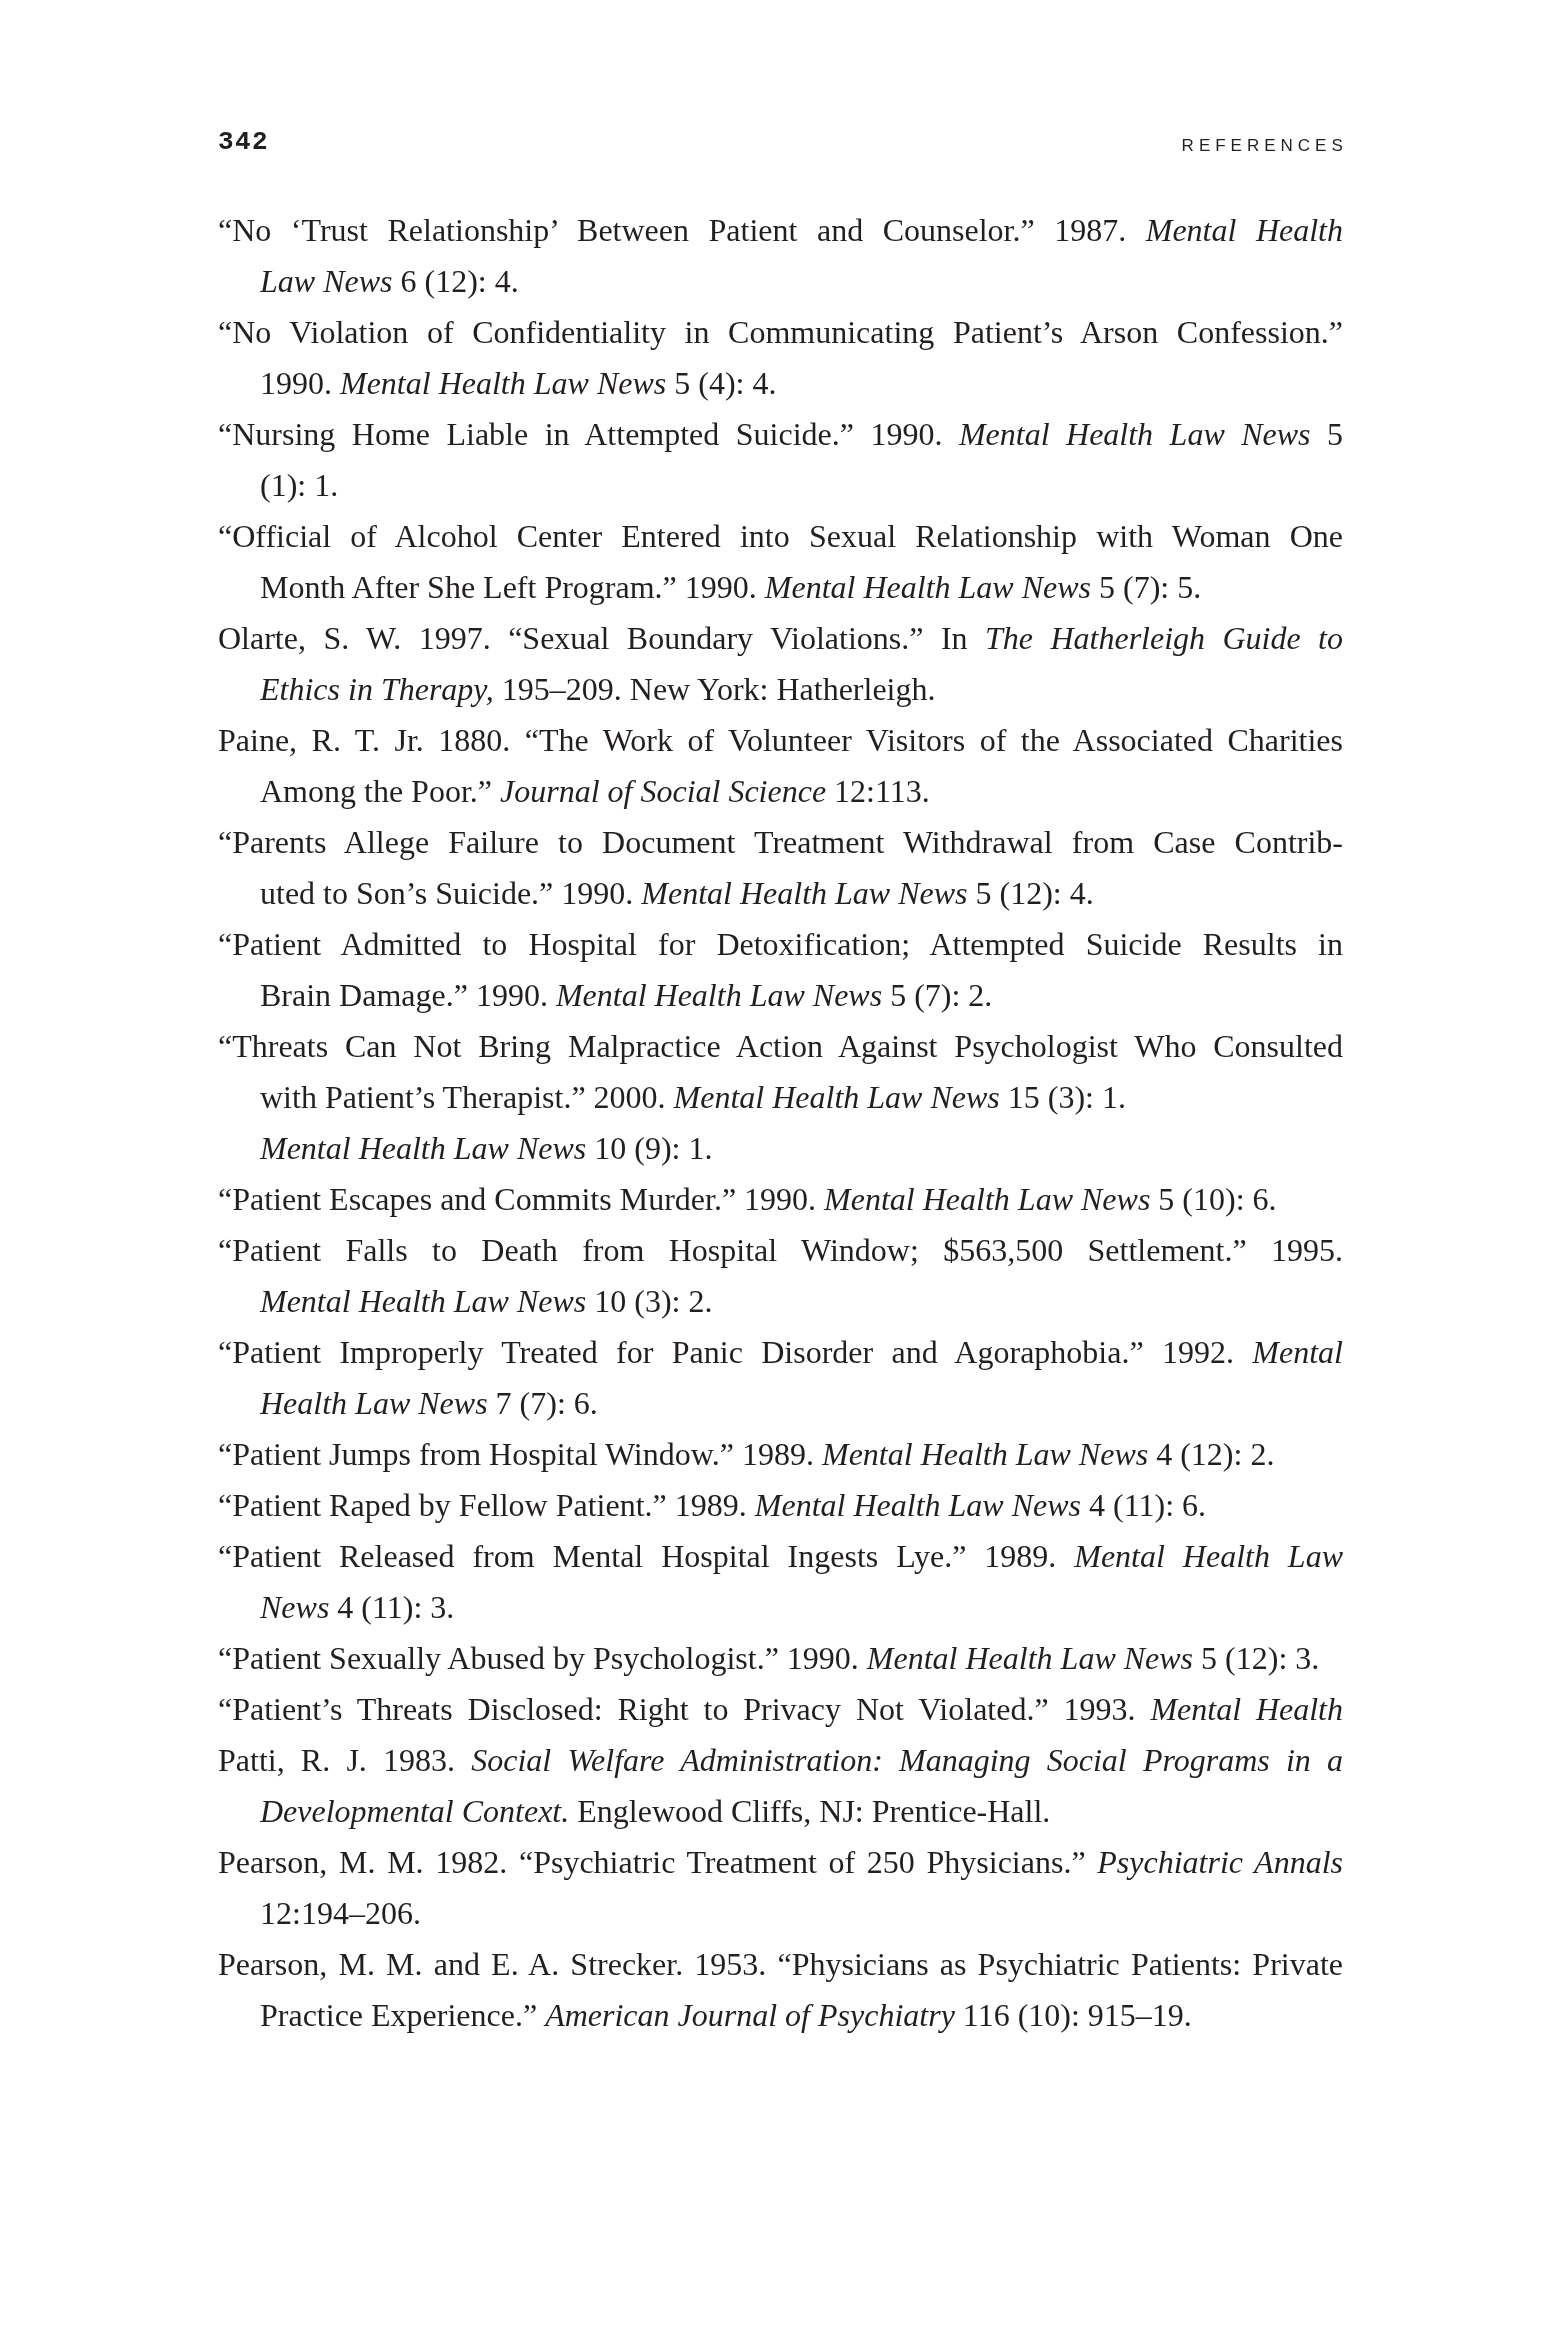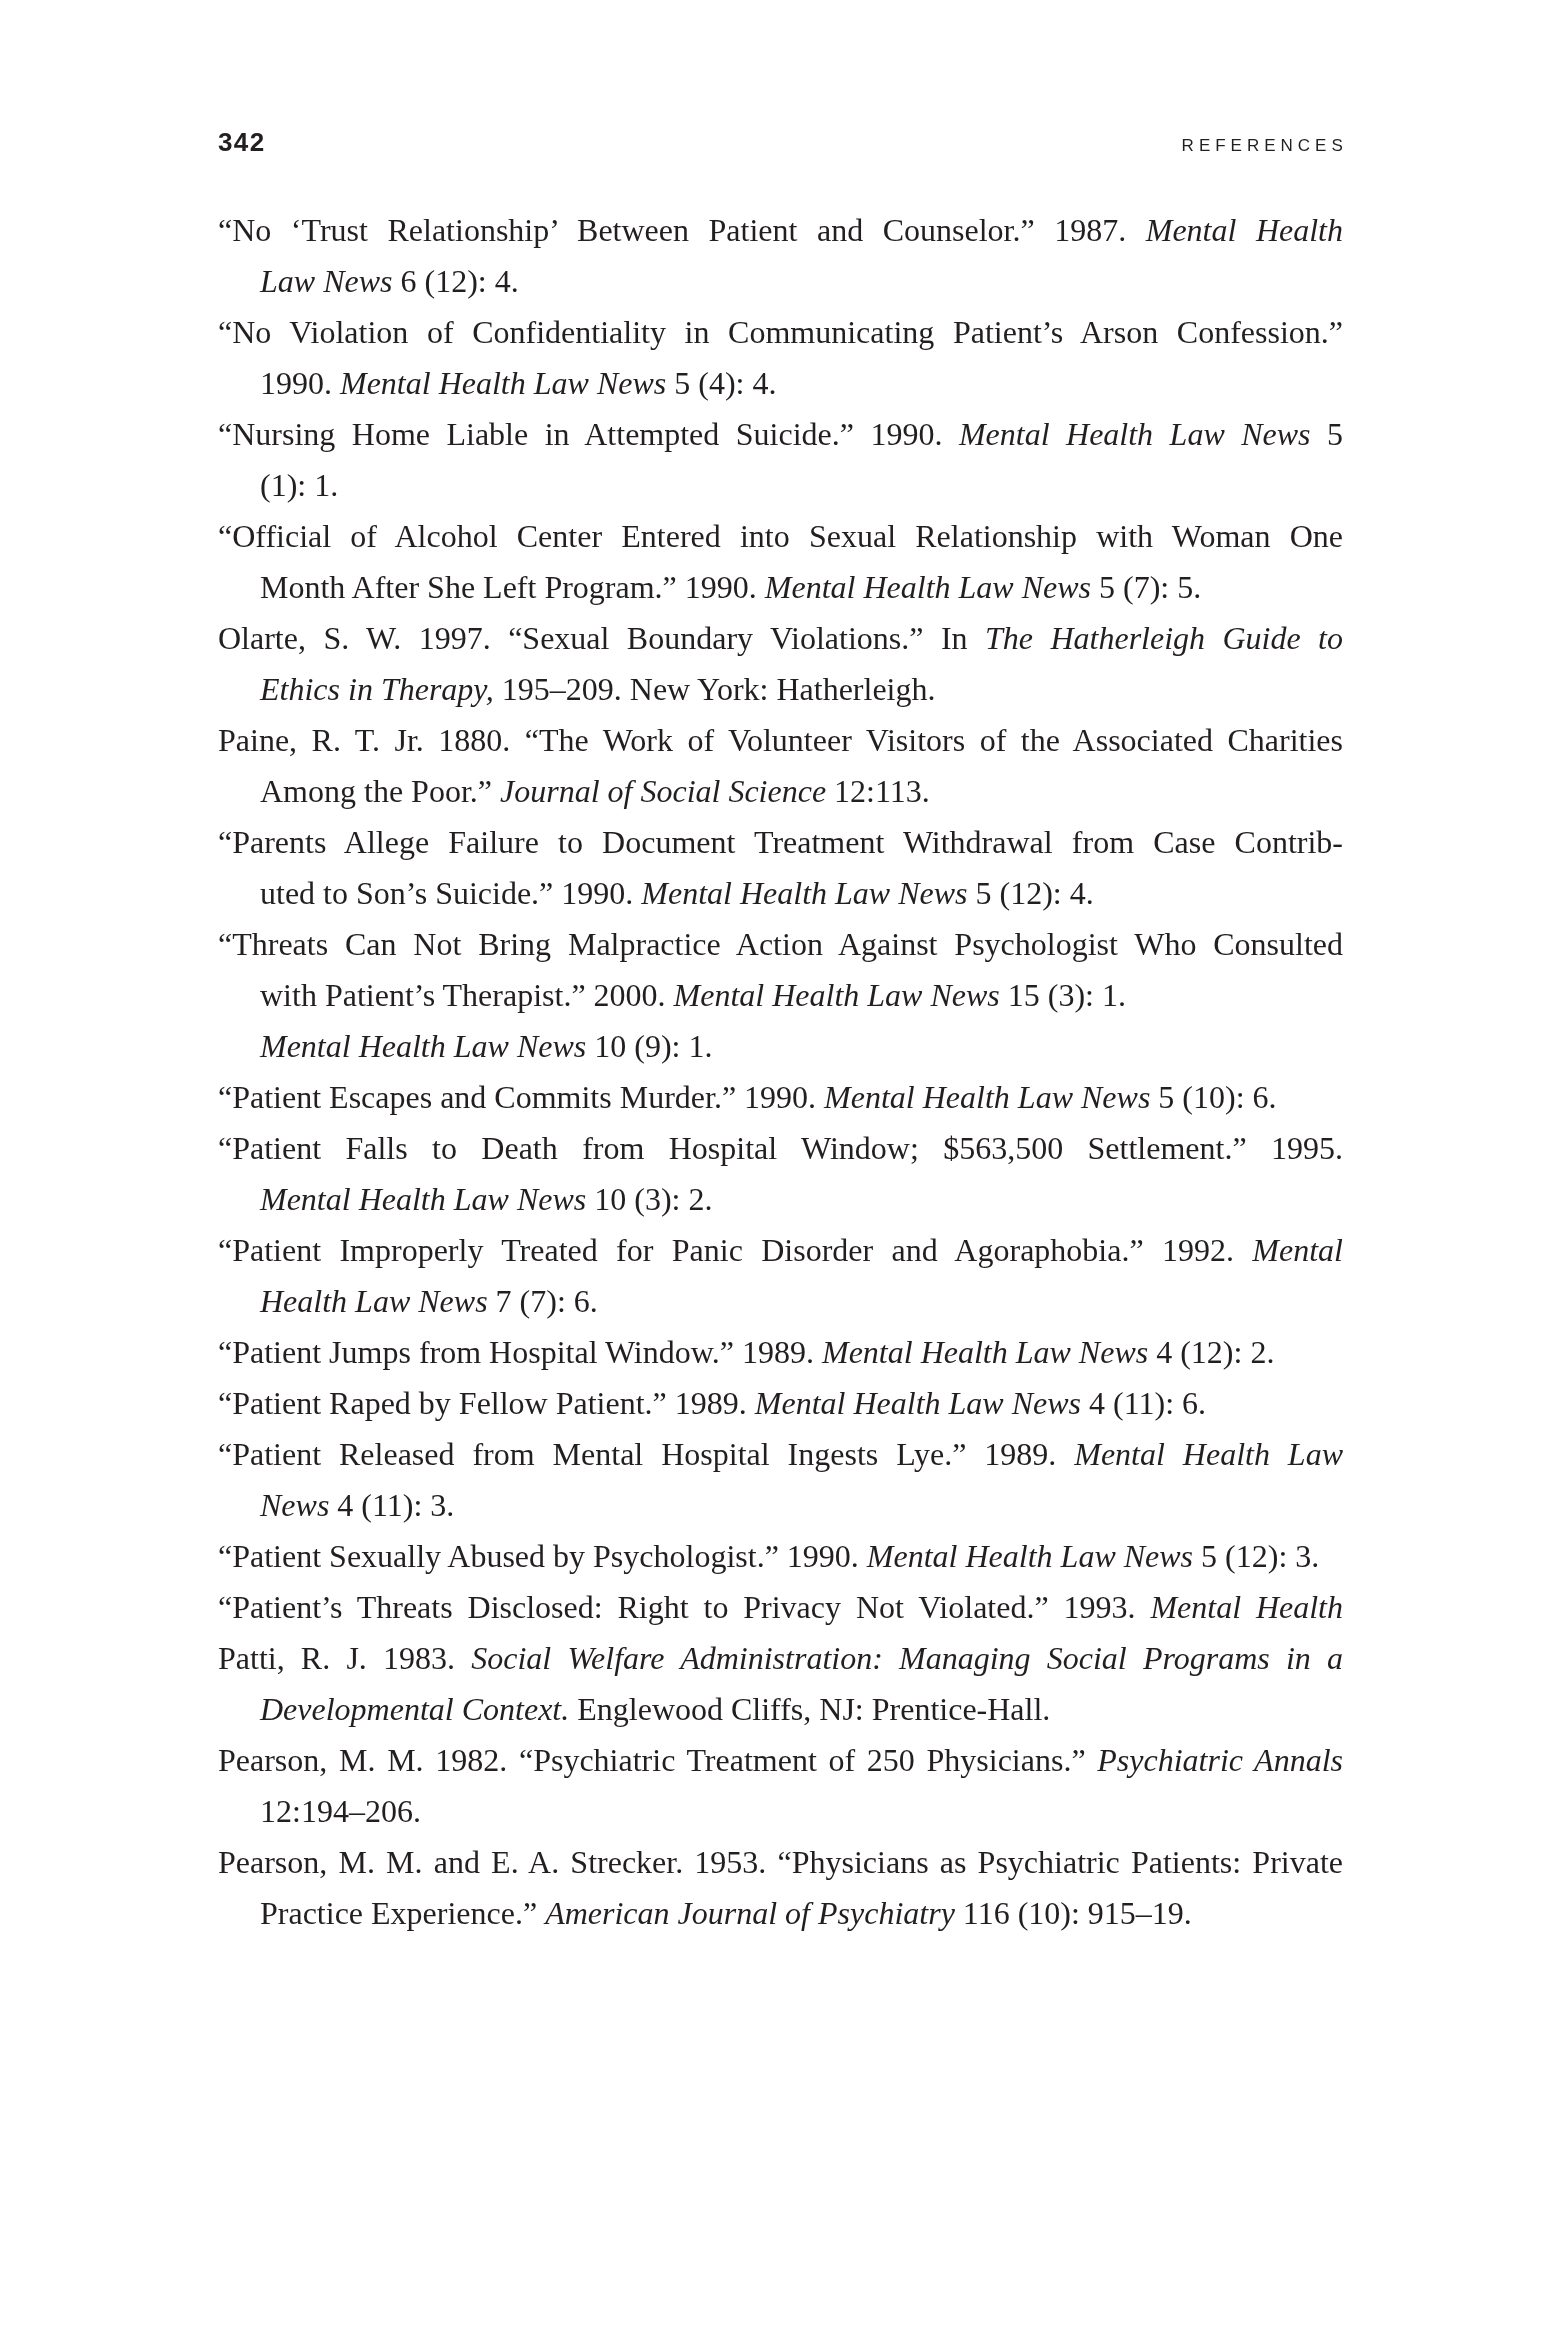--- a/index.html
+++ b/index.html
@@ -18,21 +18,21 @@
     position: absolute;
     left: 218px;
     top: 0;
     width: 1125px;
     height: 163px;
   }
   .page-number {
     position: absolute;
     left: 0;
     top: 128px;
-    font-family: Liberation Sans, sans-serif;
+    font-family: Liberation Mono, monospace;
     font-weight: bold;
     font-size: 26px;
     line-height: 29px;
     letter-spacing: 1.4px;
     color: #231f20;
   }
   .section-title {
     position: absolute;
     right: 0;
     top: 135px;
@@ -107,20 +107,24 @@
     </div>
     <div class="entry">
       <span class="line"><span>Paine, R. T. Jr. 1880. “The Work of Volunteer Visitors of the Associated Charities</span></span>
       <span class="line cont last"><span>Among the Poor.” </span><span class="seg-i">Journal of Social Science</span><span> 12:113.</span></span>
     </div>
     <div class="entry">
       <span class="line"><span>“Parents Allege Failure to Document Treatment Withdrawal from Case Contrib-</span></span>
       <span class="line cont last"><span>uted to Son’s Suicide.” 1990. </span><span class="seg-i">Mental Health Law News</span><span> 5 (12): 4.</span></span>
     </div>
     <div class="entry">
+      <span class="line"><span>“Patient Admitted to Hospital for Detoxification; Attempted Suicide Results in</span></span>
+      <span class="line cont last"><span>Brain Damage.” 1990. </span><span class="seg-i">Mental Health Law News</span><span> 5 (7): 2.</span></span>
+    </div>
+    <div class="entry">
       <span class="line"><span>“Threats Can Not Bring Malpractice Action Against Psychologist Who Consulted</span></span>
       <span class="line cont last"><span>with Patient’s Therapist.” 2000. </span><span class="seg-i">Mental Health Law News</span><span> 15 (3): 1.</span></span>
     </div>
     <div class="entry">
       <span class="line cont last"><span class="seg-i">Mental Health Law News</span><span> 10 (9): 1.</span></span>
     </div>
     <div class="entry">
       <span class="line last"><span>“Patient Escapes and Commits Murder.” 1990. </span><span class="seg-i">Mental Health Law News</span><span> 5 (10): 6.</span></span>
     </div>
     <div class="entry">

